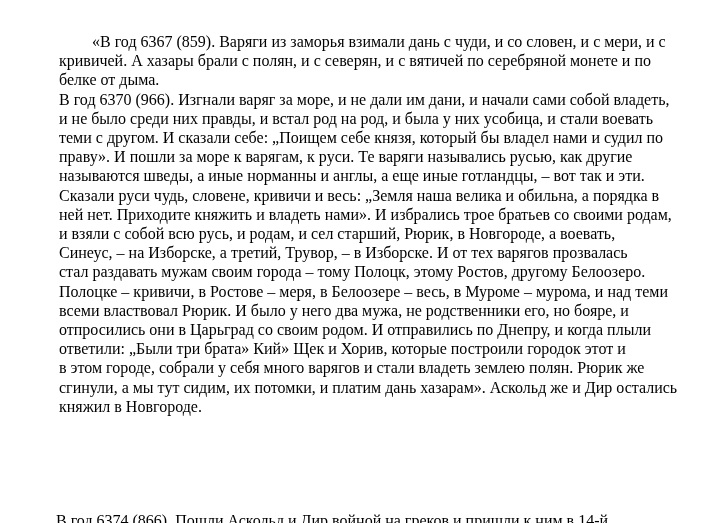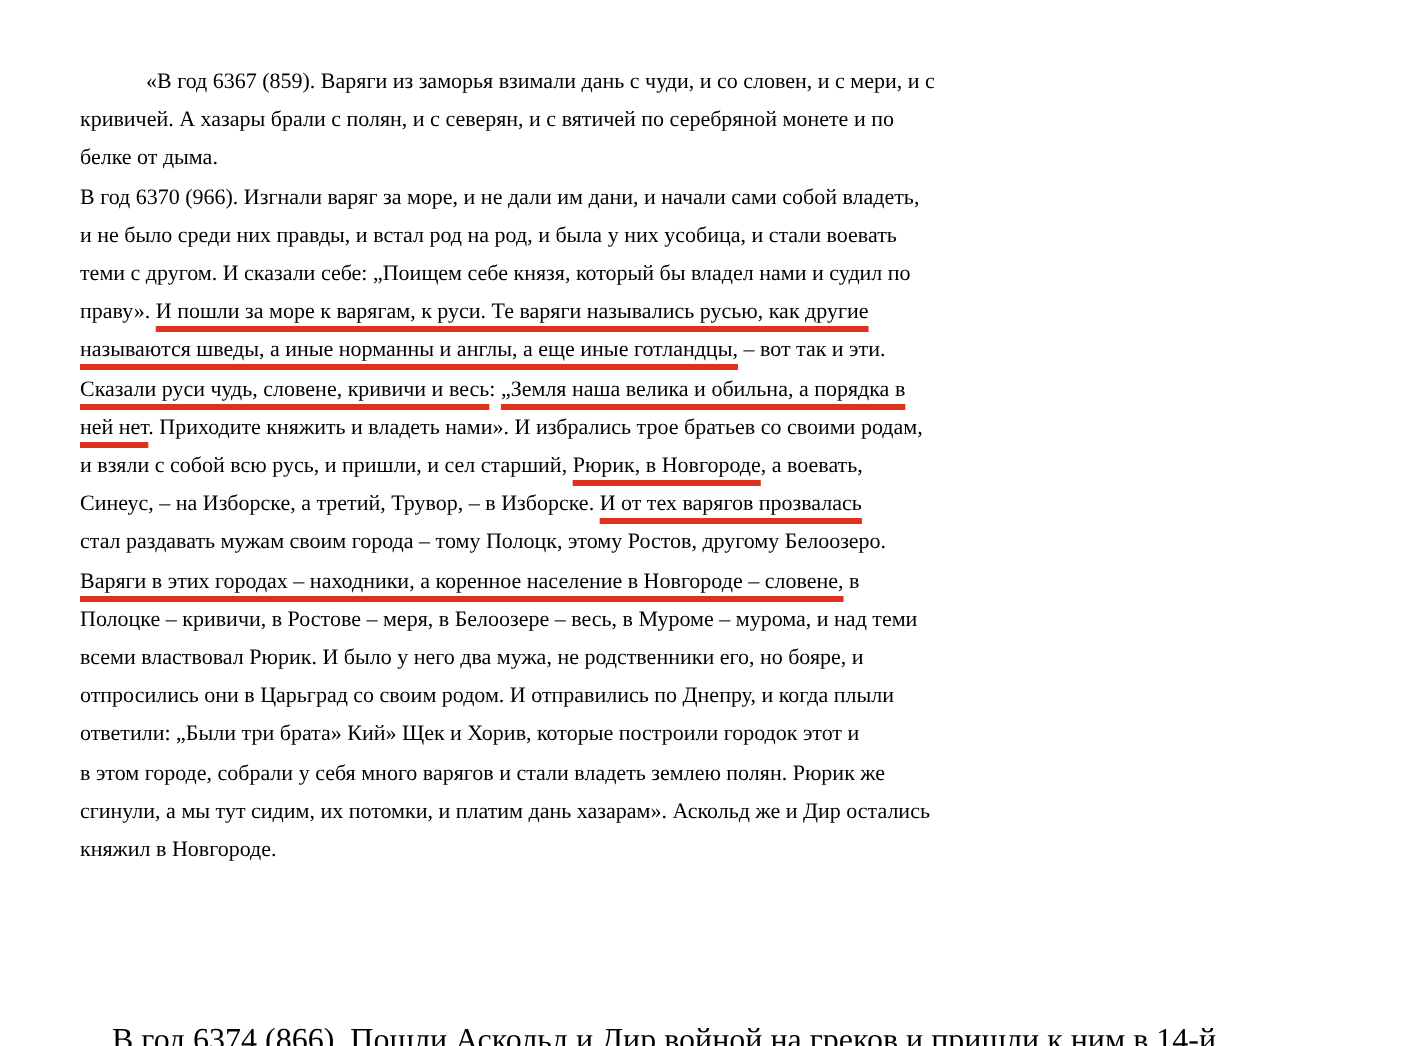--- a/index.html
+++ b/index.html
@@ -6,27 +6,26 @@
   body {
     width: 709px; height: 523px; overflow: hidden;
     background: #ffffff;
   }
   .page {
     position: relative; width: 709px; height: 523px;
     background: #ffffff; color: #000000;
     font-family: "Liberation Serif", "DejaVu Serif", serif;
   }
   .text-block {
-    position: absolute; left: 40px; top: 32px; width: 624px;
-    font-size: 11px; line-height: 19.2px;
+    position: absolute; left: 59px; top: 32px; width: 624px;
+    font-size: 16px; line-height: 19.2px;
   }
   .line { white-space: nowrap; }
   .line.indent { padding-left: 33px; }
   .u {
-    text-decoration: underline;
     text-decoration-color: #e0301e;
     text-decoration-thickness: 2.8px;
     text-underline-offset: 3.5px;
     text-decoration-skip-ink: none;
   }
   .bottom-line {
     position: absolute; left: 56px; top: 511px;
     font-size: 16px; line-height: 19.2px; white-space: nowrap;
   }
 </style>
@@ -38,24 +37,23 @@
       <div class="line indent"><span>«В год 6367 (859). Варяги из заморья взимали дань с чуди, и со словен, и с мери, и с</span></div>
       <div class="line"><span>кривичей. А хазары брали с полян, и с северян, и с вятичей по серебряной монете и по</span></div>
       <div class="line"><span>белке от дыма.</span></div>
       <div class="line"><span>В год 6370 (966). Изгнали варяг за море, и не дали им дани, и начали сами собой владеть,</span></div>
       <div class="line"><span>и не было среди них правды, и встал род на род, и была у них усобица, и стали воевать</span></div>
       <div class="line"><span>теми с другом. И сказали себе: „Поищем себе князя, который бы владел нами и судил по</span></div>
       <div class="line"><span>праву». </span><span class="u">И пошли за море к варягам, к руси. Те варяги назывались русью, как другие</span></div>
       <div class="line"><span class="u">называются шведы, а иные норманны и англы, а еще иные готландцы,</span><span> – вот так и эти.</span></div>
       <div class="line"><span class="u">Сказали руси чудь, словене, кривичи и весь</span><span>: </span><span class="u">„Земля наша велика и обильна, а порядка в</span></div>
       <div class="line"><span class="u">ней нет</span><span>. Приходите княжить и владеть нами». И избрались трое братьев со своими родам,</span></div>
-      <div class="line"><span>и взяли с собой всю русь, и пришли, и сел старший, </span><span class="u">Рюрик, в Новгороде</span><span>, а воевать,</span></div>
+      <div class="line"><span>и взяли с собой всю русь, и родам, и сел старший, </span><span class="u">Рюрик, в Новгороде</span><span>, а воевать,</span></div>
       <div class="line"><span>Синеус, – на Изборске, а третий, Трувор, – в Изборске. </span><span class="u">И от тех варягов прозвалась</span></div>
       <div class="line"><span>стал раздавать мужам своим города – тому Полоцк, этому Ростов, другому Белоозеро.</span></div>
-      <div class="line"><span class="u">Варяги в этих городах – находники, а коренное население в Новгороде – словене,</span><span> в</span></div>
       <div class="line"><span>Полоцке – кривичи, в Ростове – меря, в Белоозере – весь, в Муроме – мурома, и над теми</span></div>
       <div class="line"><span>всеми властвовал Рюрик. И было у него два мужа, не родственники его, но бояре, и</span></div>
       <div class="line"><span>отпросились они в Царьград со своим родом. И отправились по Днепру, и когда плыли</span></div>
       <div class="line"><span>ответили: „Были три брата» Кий» Щек и Хорив, которые построили городок этот и</span></div>
       <div class="line"><span>в этом городе, собрали у себя много варягов и стали владеть землею полян. Рюрик же</span></div>
       <div class="line"><span>сгинули, а мы тут сидим, их потомки, и платим дань хазарам». Аскольд же и Дир остались</span></div>
       <div class="line"><span>княжил в Новгороде.</span></div>
     </div>
   <div class="bottom-line"><span>В год 6374 (866). Пошли Аскольд и Дир войной на греков и пришли к ним в 14-й</span></div>
 </div>

